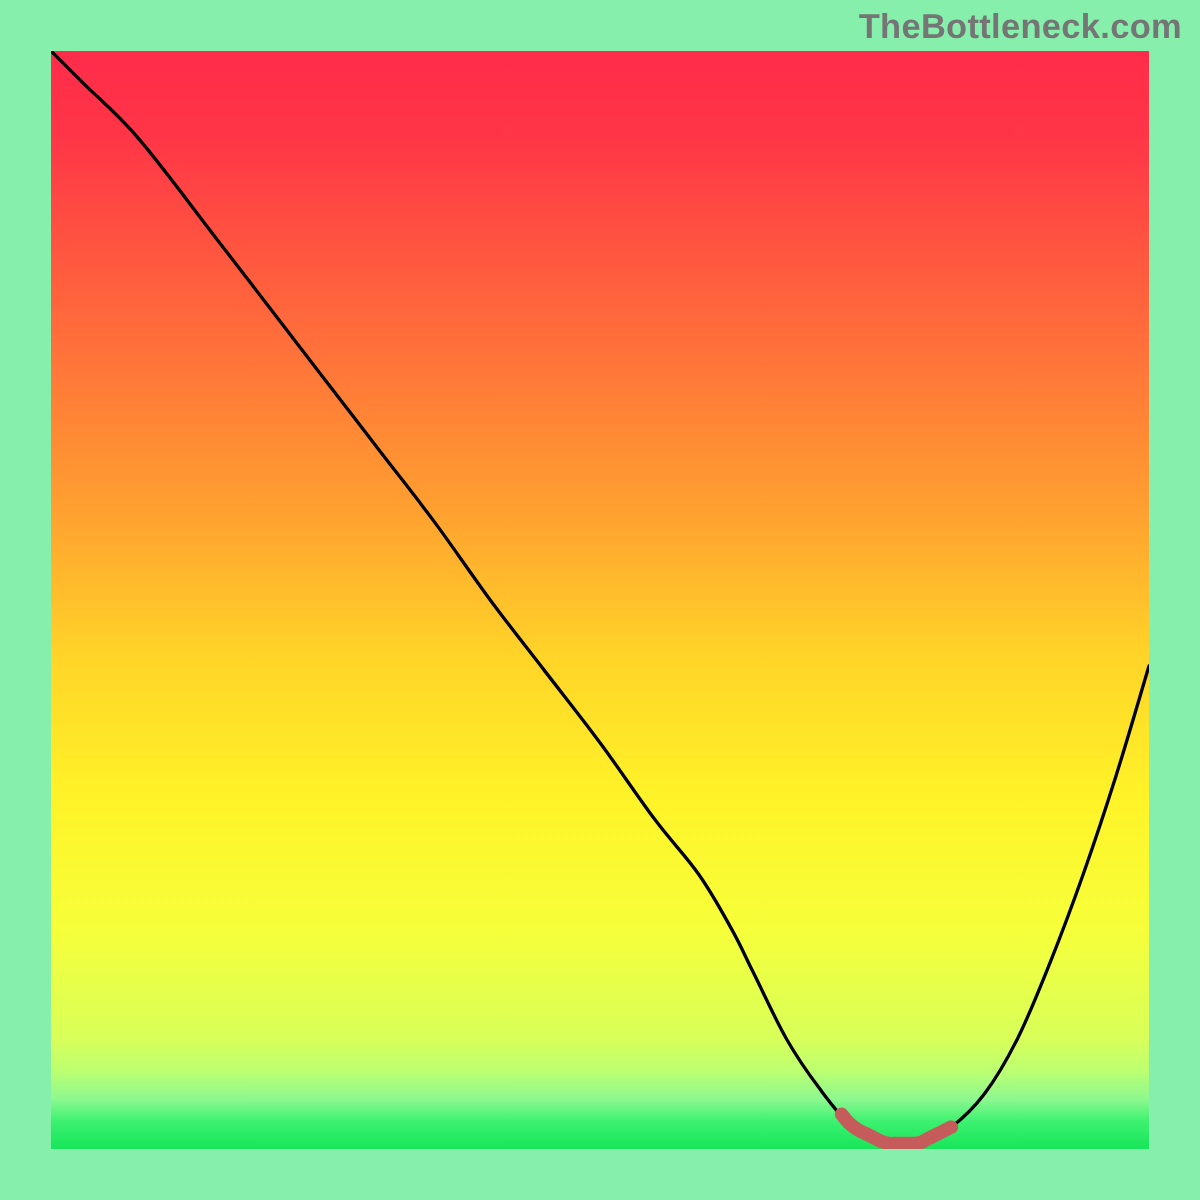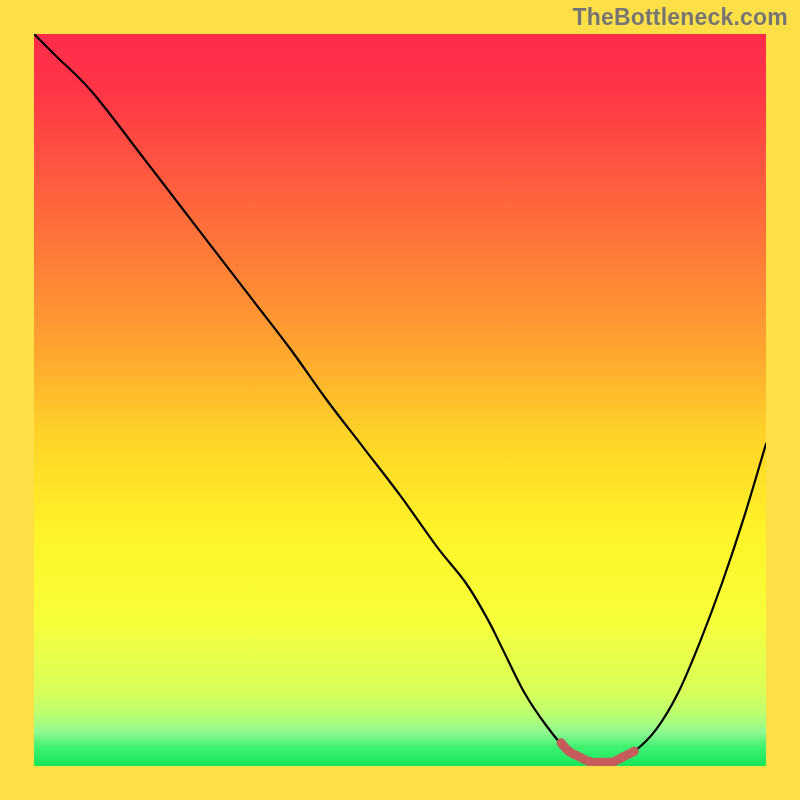--- a/index.html
+++ b/index.html
@@ -7,21 +7,21 @@
     padding: 0;
     width: 800px;
     height: 800px;
     background: #000;
     overflow: hidden;
   }
   .frame {
     position: relative;
     width: 800px;
     height: 800px;
-    background: #fde047;
+    background: #86efac;
   }
   .watermark {
     position: absolute;
     top: 4px;
     right: 12px;
     color: #757575;
     font-family: Arial, Helvetica, sans-serif;
     font-size: 23px;
     font-weight: 600;
     letter-spacing: 0.2px;

